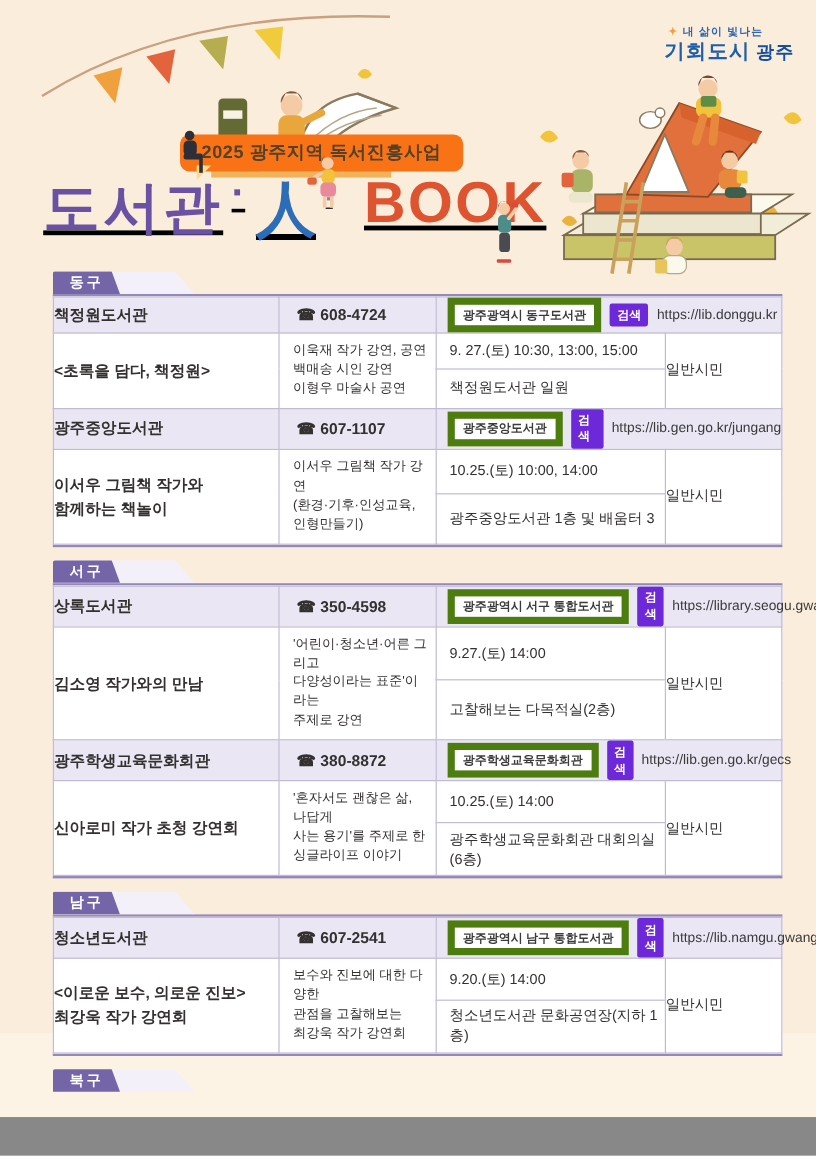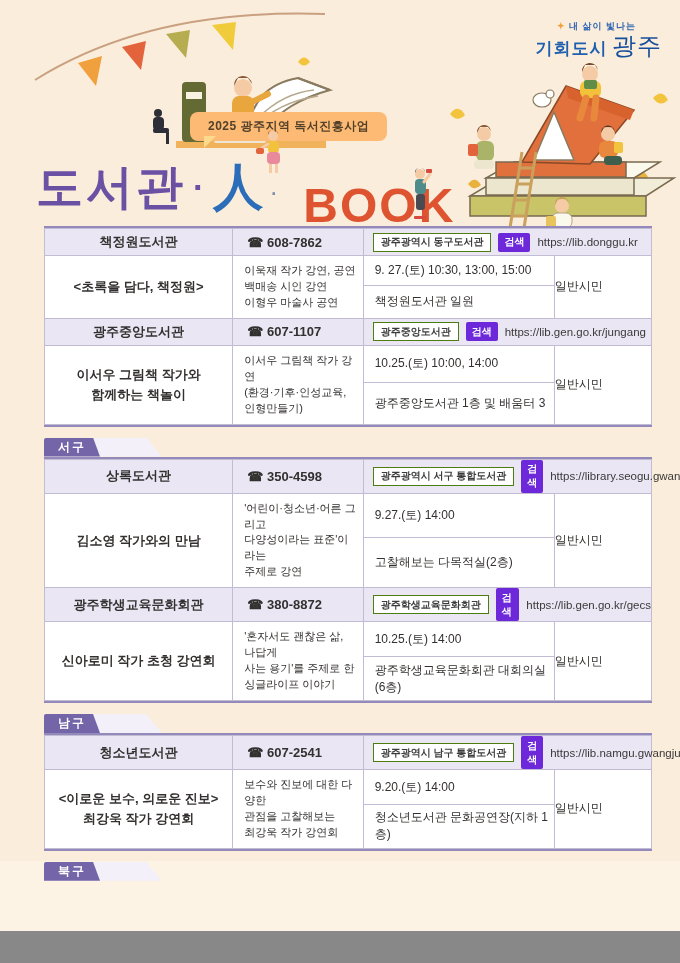--- a/index.html
+++ b/index.html
@@ -9,59 +9,59 @@
   
   .hdr-el { position:absolute; }
   #bunting { left:30px; top:0; }
   #girlbook { left:148px; top:40px; }
   #bigillus { left:438px; top:56px; }
   #citylogo { right:18px; top:20px; text-align:right; z-index:3; }
   .logo-tagline { font-size:9px; font-weight:bold; color:#2E64B2; letter-spacing:1px; position:relative; padding-right:26px; }
   .logo-star { color:#F0A03C; font-size:9px; }
   .logo-main { line-height:1; margin-top:1px; }
   .logo-city { font-size:17px; font-weight:900; color:#1D5FAE; letter-spacing:1px;text-align:center; }
-  .logo-name { font-size:24px; font-weight:400; color:#164F9C; letter-spacing:1px; }
-
-  #eventbadge { left:150px; top:112px; background:#fdba74; color:#54412A; font-size:12px; font-weight:900;
-    padding:6px 18px; border-radius:8px; z-index:2; letter-spacing:0.5px;margin-left:40px; }
+  .logo-name { font-size:15px; font-weight:700; color:#164F9C; letter-spacing:1px; }
+
+  #eventbadge { left:150px; top:112px; background:#f97316; color:#54412A; font-size:15px; font-weight:900;
+    padding:6px 18px; border-radius:8px; z-index:2; letter-spacing:0.5px; }
   #eventbadge:after { content:""; position:absolute; left:14px; bottom:-7px; border:6px solid transparent; border-top-color:#FBDA8E; border-left-color:#FBDA8E; }
 
-  #maintitle { left:36px; top:142px; display:flex; align-items:center; z-index:2; }
+  #maintitle { left:36px; top:142px; display:flex; align-items:flex-start; z-index:2;text-decoration:underline; }
   .t-purple { font-size:47px; font-weight:900; color:#6B51A4; letter-spacing:3px; }
   .t-dot1 { font-size:34px; font-weight:900; color:#6B51A4; margin:0 9px 0 7px; }
   .t-blue { font-size:50px; font-weight:900; color:#2B6DB8; }
   .t-dot2 { font-size:18px; font-weight:900; color:#7A8FA8; margin:14px 26px 0 8px; }
-  .t-orange { font-size:48px; font-weight:900; color:#DF5430; letter-spacing:2px;margin-top:36px; }
+  .t-orange { font-size:48px; font-weight:900; color:#DF5430; letter-spacing:2px; }
   #deco-sit { left:148px; top:108px; z-index:2; }
   #deco-water { left:256px; top:130px; z-index:2; }
   #deco-paint { left:408px; top:168px; z-index:2; }
 
   
   #main { position:relative; z-index:1; padding:226px 28px 0 44px; }
   .section { margin-bottom:11px; }
   .tabwrap { position:relative; height:19px; }
   .tab-back { position:absolute; left:0; top:0; width:118px; height:19px; background:#F3F0F9;
     clip-path:polygon(0 0, calc(100% - 16px) 0, 100% 100%, 0 100%); }
   .tab { position:absolute; left:0; top:0; width:56px; height:19px; background:#7465A8; color:#fff;
     font-size:12px; font-weight:900; display:flex; align-items:center; justify-content:center;
     letter-spacing:2px; clip-path:polygon(0 0, calc(100% - 7px) 0, 100% 100%, 0 100%); border-radius:2px 0 0 0; }
   .section-tables { border-top:2px solid #938ABB; border-bottom:2px solid #938ABB; }
   table.grp { width:100%; border-collapse:collapse; table-layout:fixed; background:#fff; }
   table.grp + table.grp { margin-top:-1px; }
   .w1 { width:31%; } .w2 { width:21.5%; } .w3 { width:31.5%; } .w4 { width:16%; }
   td.c { border:1px solid #C2BBD4; color:#33302F; vertical-align:middle; }
   tr.librow td { background:#EAE6F4; height:27px; }
-  .libname { font-size:13px; font-weight:900; text-align:center; color:#2E2B33; }
+  .libname { font-size:13px; font-weight:900; text-align:left; color:#2E2B33; }
   .phone { font-size:13px; font-weight:900; padding-left:14px; }
   .sitebar { display:flex; align-items:center; gap:7px; padding-left:9px; }
-  .sitebadge { border:1px solid #4d7c0f; background:#fff; color:#3B3B3B; font-size:10px; font-weight:bold;
+  .sitebadge { border:6px solid #4d7c0f; background:#fff; color:#3B3B3B; font-size:10px; font-weight:bold;
     padding:1.5px 7px; white-space:nowrap; }
   .searchtag { background:#6d28d9; color:#fff; font-size:10px; font-weight:bold; padding:2.5px 6px; border-radius:2px; }
   .url { font-size:11.5px; color:#3A3A3A; }
-  .progtitle { font-size:13px; font-weight:900; text-align:center; white-space:pre-line; line-height:1.5; color:#2E2B33; }
+  .progtitle { font-size:13px; font-weight:900; text-align:left; white-space:pre-line; line-height:1.5; color:#2E2B33; }
   .progdesc { font-size:11px; padding:7px 6px 7px 11px; white-space:pre-line; line-height:1.45; }
   .when { font-size:12px; padding-left:11px; height:28px; }
   .where { font-size:12px; padding-left:11px; height:31px; }
   .aud { font-size:12px; text-align:left; }
   #band { position:absolute; left:0; right:0; bottom:0; height:70px; background:#FCF3E4; z-index:0; }
   #watermark { position:absolute; left:258px; top:948px; display:flex; align-items:center; gap:4px; z-index:4; }
   #wm-text { font-size:26px; font-weight:900; color:#0E0E0E; letter-spacing:1px; }
 </style>
 </head>
 <body>
@@ -192,32 +192,36 @@
     <rect x="7" y="11" width="11" height="15" rx="4" fill="#4E8C8C"></rect>
     <rect x="8" y="26" width="9" height="16" rx="3" fill="#4A4A52"></rect>
     <path d="M16,14 L22,6" stroke="#F5CBA6" stroke-width="3" stroke-linecap="round"></path>
     <rect x="18" y="1" width="6" height="4" rx="1" fill="#D84A3C"></rect>
     <rect x="6" y="48" width="12" height="3" fill="#D84A3C" rx="1"></rect>
   </svg>
 
   <div id="main">
 
     <div class="section">
+      <div class="tabwrap">
+          <div class="tab-back"></div>
+        <div class="tab">동구</div>
+        </div>
       <div class="section-tables">
         <table class="grp">
           <colgroup>
               <col class="w1">
               <col class="w2">
               <col class="w3">
               <col class="w4">
             </colgroup>
           <tbody>
               <tr class="librow">
             <td class="c libname">책정원도서관</td>
-            <td class="c phone">☎ 608-7862</td>
+            <td class="c phone">☎ 608-4724</td>
             <td class="c" colspan="2">
                   <div class="sitebar">
               <span class="sitebadge">광주광역시 동구도서관</span>
               <span class="searchtag">검색</span>
               <span class="url">https://lib.donggu.kr</span>
             </div>
                 </td>
           </tr>
           <tr>
             <td class="c progtitle" rowspan="2">&lt;초록을 담다, 책정원&gt;</td>

